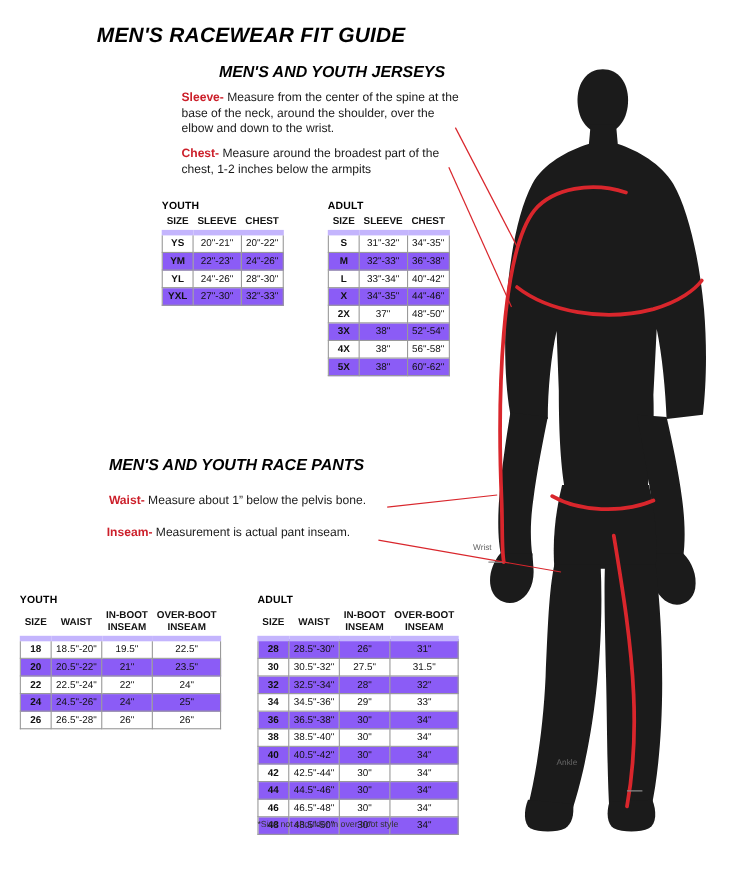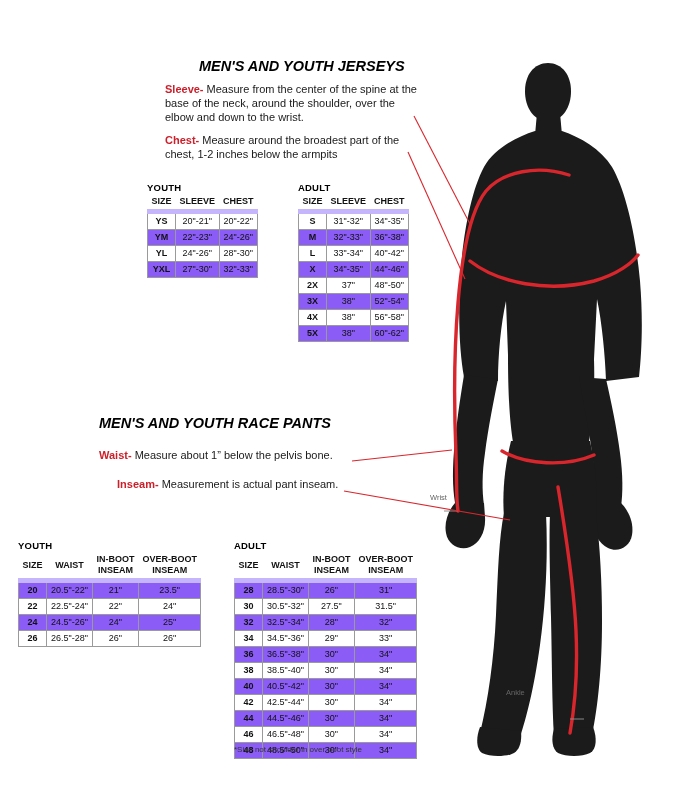--- a/index.html
+++ b/index.html
@@ -48,21 +48,21 @@
     line-height: 14px;
     color: #1a1a1a;
   }
   .callout .kw {
     color: #cc1f2a;
     font-weight: bold;
   }
   #sleeve-callout { left: 165px; top: 82px;  width: 252px; }
   #chest-callout  { left: 165px; top: 133px; width: 240px; }
   #waist-callout  { left: 99px;  top: 448px; width: 280px; }
-  #inseam-callout { left: 117px;  top: 477px; width: 290px; }
+  #inseam-callout { left: 97px;  top: 477px; width: 290px; }
 
   
   .tbl-wrap { position: absolute; }
   .tbl-label {
     font-size: 9.5px;
     font-weight: bold;
     color: #000;
     margin-bottom: 1px;
     letter-spacing: 0.2px;
   }
@@ -197,20 +197,21 @@
 
   <svg style="position:absolute; left:0; top:0; width:686px; height:800px; pointer-events:none;">
     <g stroke="#d9262c" stroke-width="1.1" fill="none">
       <line x1="414" y1="116" x2="470" y2="224"></line>
       <line x1="408" y1="152" x2="465" y2="279"></line>
       <line x1="352" y1="461" x2="452" y2="450"></line>
       <line x1="344" y1="491" x2="510" y2="520"></line>
     </g>
   </svg>
 
+  <div class="main-title">MEN'S RACEWEAR FIT GUIDE</div>
   <div class="section-title" id="jersey-title">MEN'S AND YOUTH JERSEYS</div>
   <div class="section-title" id="pants-title">MEN'S AND YOUTH RACE PANTS</div>
 
   <div class="callout" id="sleeve-callout">
     <span class="kw">Sleeve-</span><span> Measure from the center of the spine at the base of the neck, around the shoulder, over the elbow and down to the wrist.</span>
   </div>
   <div class="callout" id="chest-callout">
     <span class="kw">Chest-</span><span> Measure around the broadest part of the chest, 1-2 inches below the armpits</span>
   </div>
   <div class="callout" id="waist-callout">
@@ -315,20 +316,26 @@
     <table class="size">
         <thead>
           <tr>
             <th>SIZE</th>
             <th>WAIST</th>
             <th class="hdr-2line">IN-BOOT<br>INSEAM</th>
             <th class="hdr-2line">OVER-BOOT<br>INSEAM</th>
           </tr>
         </thead>
         <tbody>
+          <tr>
+            <td class="firstcol">18</td>
+            <td>18.5"-20"</td>
+            <td>19.5"</td>
+            <td>22.5"</td>
+          </tr>
           <tr class="shade">
             <td class="firstcol">20</td>
             <td>20.5"-22"</td>
             <td>21"</td>
             <td>23.5"</td>
           </tr>
           <tr>
             <td class="firstcol">22</td>
             <td>22.5"-24"</td>
             <td>22"</td>

